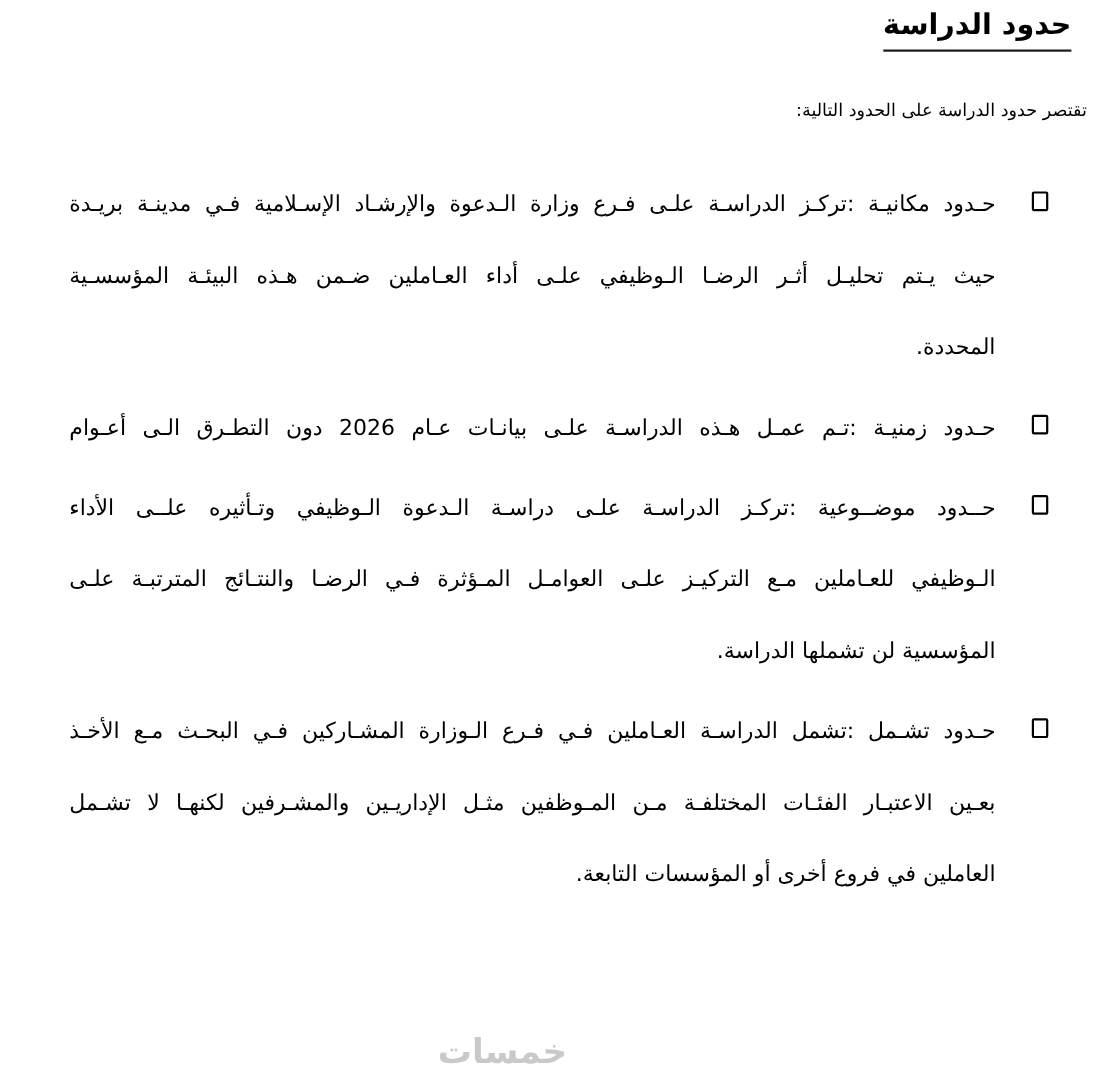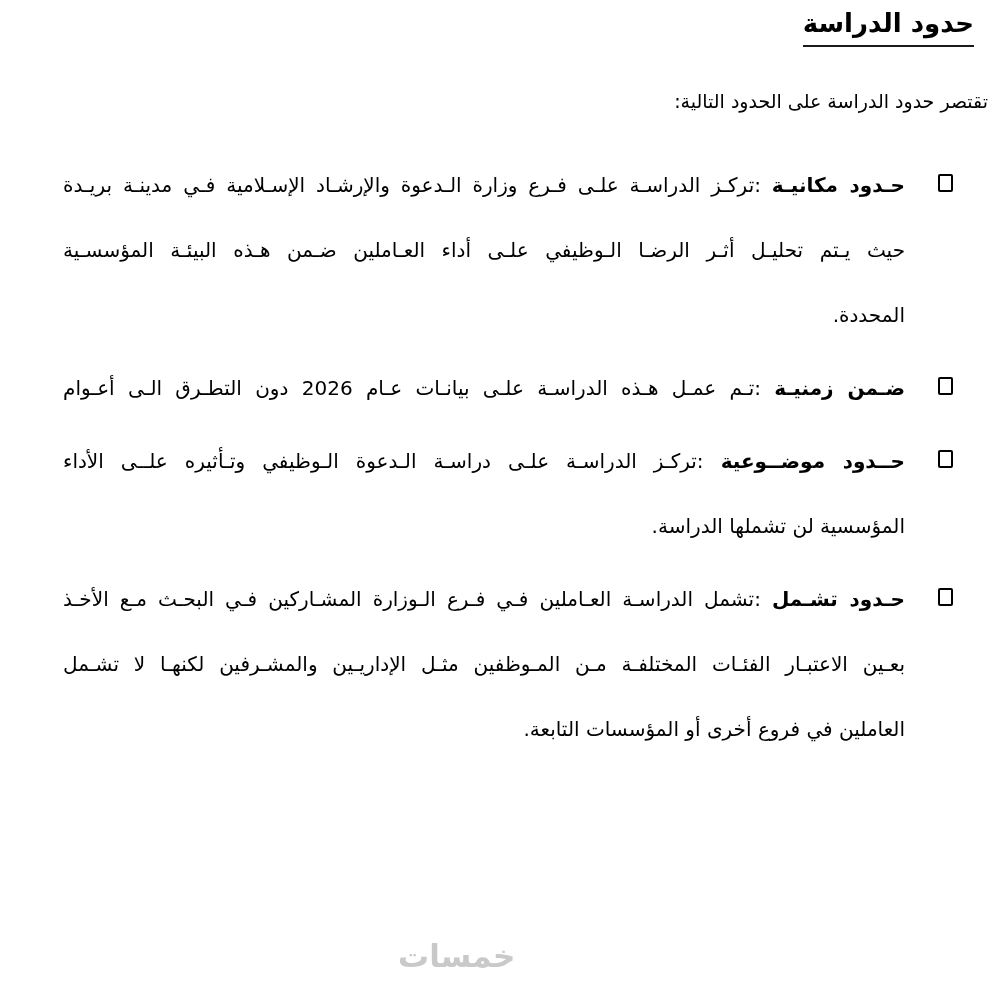--- a/index.html
+++ b/index.html
@@ -27,21 +27,21 @@
     font-size: 26px;
     font-weight: bold;
     letter-spacing: 0.5px;
     border-bottom: 2px solid #1a1a1a;
     padding-bottom: 7px;
   }
   .intro {
     position: absolute;
     top: 90px;
     right: 12px;
-    font-size: 19px;
+    font-size: 16px;
   }
   .bullets {
     position: absolute;
     top: 153px;
     right: 95px;
     left: 63px;
   }
   .bullet {
     position: relative;
     margin-bottom: 8px;
@@ -62,21 +62,21 @@
     font-size: 20px;
     text-align: justify;
     text-align-last: justify;
     text-justify: inter-word;
     white-space: nowrap;
     overflow: visible;
   }
   .line.last {
     text-align-last: right;
   }
-  .lbl { font-weight: bold; }
+  .lbl { font-weight: normal; }
   .watermark {
     position: absolute;
     top: 938px;
     left: 398px;
     font-size: 31px;
     font-weight: bold;
     color: #c9c9c9;
     direction: rtl;
   }
 </style>
@@ -95,26 +95,27 @@
 
     <div class="bullet">
       <span class="marker"></span>
       <div class="line"><span class="lbl">حـدود مكانيـة</span><span> :تركـز الدراسـة علـى فـرع وزارة الـدعوة والإرشـاد الإسـلامية فـي مدينـة بريـدة</span></div>
       <div class="line">حيث يـتم تحليـل أثـر الرضـا الـوظيفي علـى أداء العـاملين ضـمن هـذه البيئـة المؤسسـية</div>
       <div class="line last">المحددة.</div>
     </div>
 
     <div class="bullet">
       <span class="marker"></span>
-      <div class="line"><span class="lbl">ضـمن زمنيـة</span><span> :تـم عمـل هـذه الدراسـة علـى بيانـات عـام 2026 دون التطـرق الـى أعـوام</span></div>
+      <div class="line"><span class="lbl">حـدود زمنيـة</span><span> :تـم عمـل هـذه الدراسـة علـى بيانـات عـام 2026 دون التطـرق الـى أعـوام</span></div>
     </div>
 
     <div class="bullet">
       <span class="marker"></span>
       <div class="line"><span class="lbl">حــدود موضــوعية</span><span> :تركـز الدراسـة علـى دراسـة الـدعوة الـوظيفي وتـأثيره علــى الأداء</span></div>
+      <div class="line">الـوظيفي للعـاملين مـع التركيـز علـى العوامـل المـؤثرة فـي الرضـا والنتـائج المترتبـة علـى</div>
       <div class="line last">المؤسسية لن تشملها الدراسة.</div>
     </div>
 
     <div class="bullet">
       <span class="marker"></span>
       <div class="line"><span class="lbl">حـدود تشـمل</span><span> :تشمل الدراسـة العـاملين فـي فـرع الـوزارة المشـاركين فـي البحـث مـع الأخـذ</span></div>
       <div class="line">بعـين الاعتبـار الفئـات المختلفـة مـن المـوظفين مثـل الإداريـين والمشـرفين لكنهـا لا تشـمل</div>
       <div class="line last">العاملين في فروع أخرى أو المؤسسات التابعة.</div>
     </div>
 

